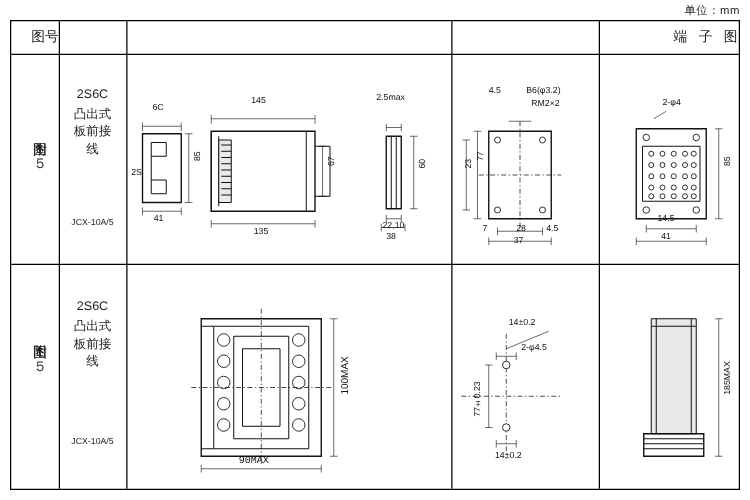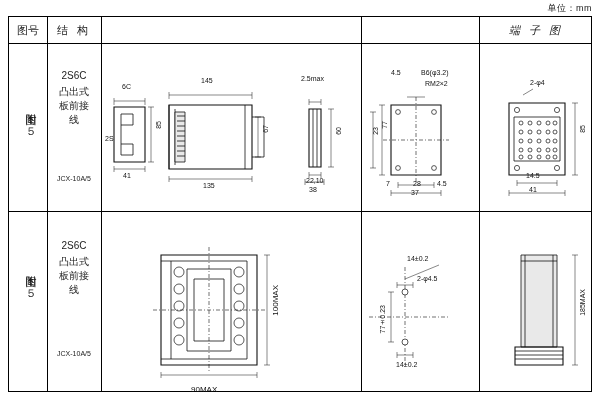--- a/index.html
+++ b/index.html
@@ -22,21 +22,21 @@
     position:absolute;left:8px;top:16px;
     width:584px;height:376px;
     border:1.2px solid #000;
     box-sizing:border-box;
   }
   .hline{position:absolute;left:0;right:0;height:0;border-top:1px solid #000;}
   .vline{position:absolute;top:0;bottom:0;width:0;border-left:1px solid #000;}
 
   .hdr{
     position:absolute;top:0;height:26px;line-height:26px;
-    text-align:center;font-size:11px;
+    text-align:right;font-size:11px;
   }
   .hdr.sp{letter-spacing:3px;}
 
   .cell-label{
     position:absolute;text-align:center;font-size:10px;line-height:13px;
   }
   .vtext{
     writing-mode:vertical-rl;text-orientation:upright;
     letter-spacing:1px;
   }
@@ -63,22 +63,21 @@
   <div class="tbl">
 
     <div class="hline" style="top:26px;"></div>
     <div class="hline" style="top:194px;"></div>
     <div class="vline" style="left:38px;"></div>
     <div class="vline" style="left:92px;"></div>
     <div class="vline" style="left:352px;"></div>
     <div class="vline" style="left:470px;"></div>
 
     <div class="hdr" style="left:0;width:38px;">图号</div>
-    <div class="hdr sp" style="left:38px;width:54px;">结 构</div>
-    <div class="hdr sp" style="left:470px;width:114px;font-style:italic;">端 子 图</div>
+    <div class="hdr sp" style="left:470px;width:114px;">端 子 图</div>
 
     <div class="cell-label vtext" style="left:10px;top:88px;width:18px;font-size:11px;">附图１５</div>
 
     <div class="cell-label" style="left:40px;top:52px;width:50px;font-size:10px;">2S6C</div>
     <div class="cell-label" style="left:48px;top:68px;width:34px;font-size:10px;line-height:14px;">凸出式板前接线</div>
     <div class="cell-label" style="left:38px;top:155px;width:54px;font-size:7px;">JCX-10A/5</div>
 
     <svg width="584" height="376">
 
       <path class="ln2" d="M105 90 L136 90 L136 145 L105 145 Z"></path>
@@ -228,21 +227,21 @@
 
       <path class="fillg" d="M512 238 L548 238 L548 330 L512 330 Z"></path>
       <path class="ln2" d="M506 330 L554 330 L554 348 L506 348 Z"></path>
       <path class="ln" d="M506 334 L554 334 M506 338 L554 338 M506 342 L554 342"></path>
       <path class="ln" d="M516 238 L516 330 M544 238 L544 330"></path>
       <path class="ln" d="M512 244 L548 244"></path>
       <path class="thin" d="M566 238 L566 348 M563 238 L569 238 M563 348 L569 348"></path>
     </svg>
 
     <div class="dim v" style="left:262px;top:268px;font-size:8px;">100MAX</div>
-    <div class="dim" style="left:182px;top:368px;font-size:8px;">90MAX</div>
+    <div class="dim" style="left:182px;top:347px;font-size:8px;font-family:Liberation Mono, monospace;">90MAX</div>
 
     <div class="dim" style="left:398px;top:238px;">14±0.2</div>
     <div class="dim" style="left:408px;top:258px;">2-φ4.5</div>
     <div class="dim v" style="left:370px;top:288px;">77±0.23</div>
     <div class="dim" style="left:387px;top:344px;">14±0.2</div>
 
     <div class="dim v" style="left:570px;top:272px;">185MAX</div>
 
   </div>
 </div>

